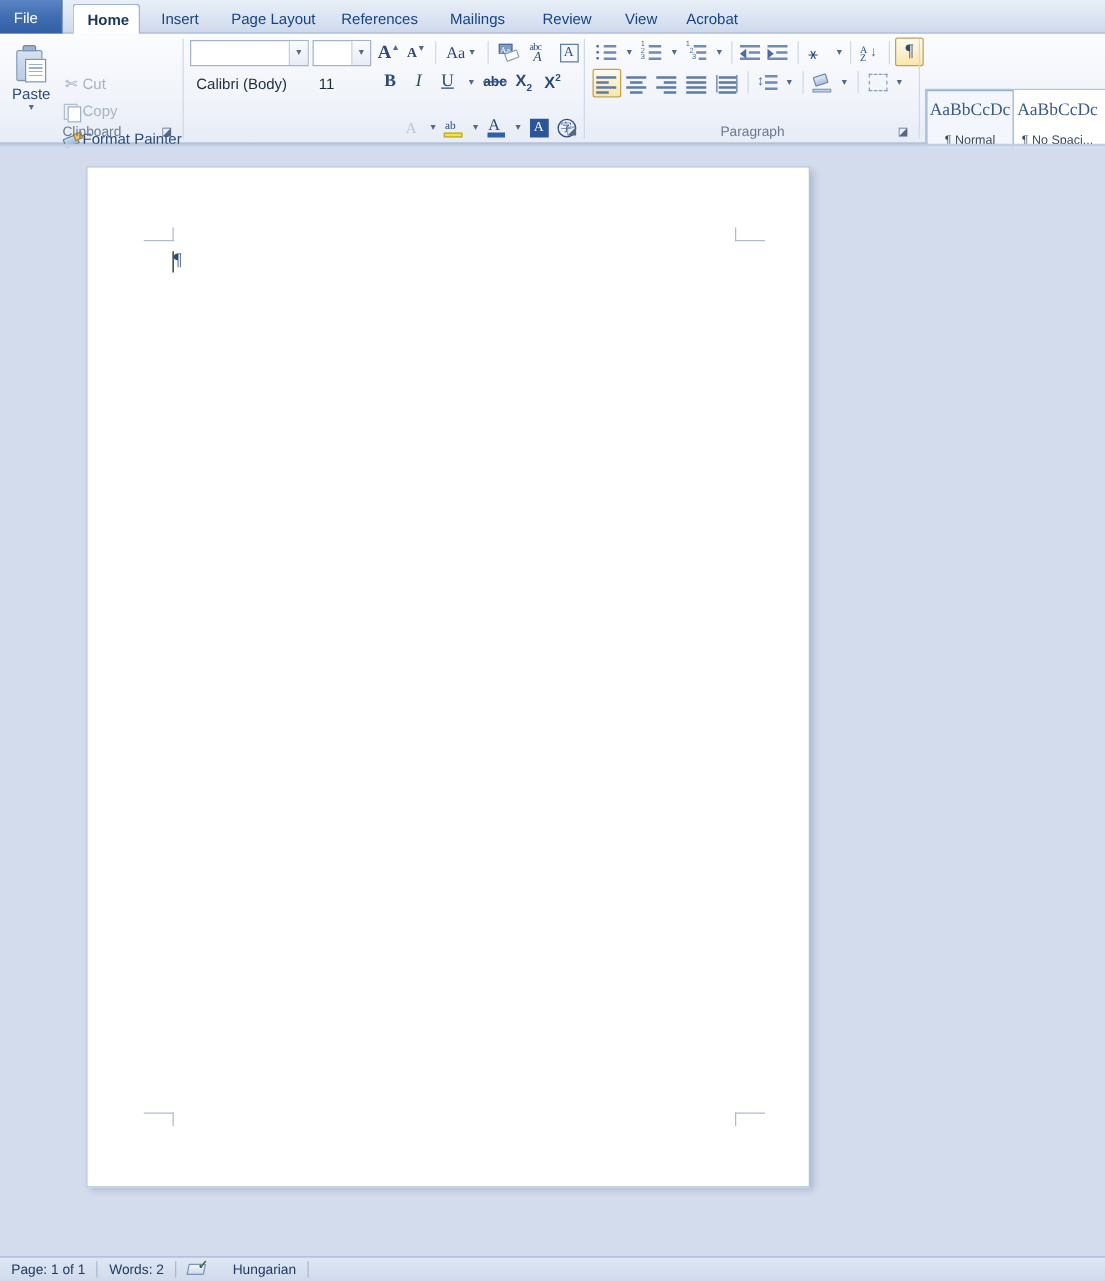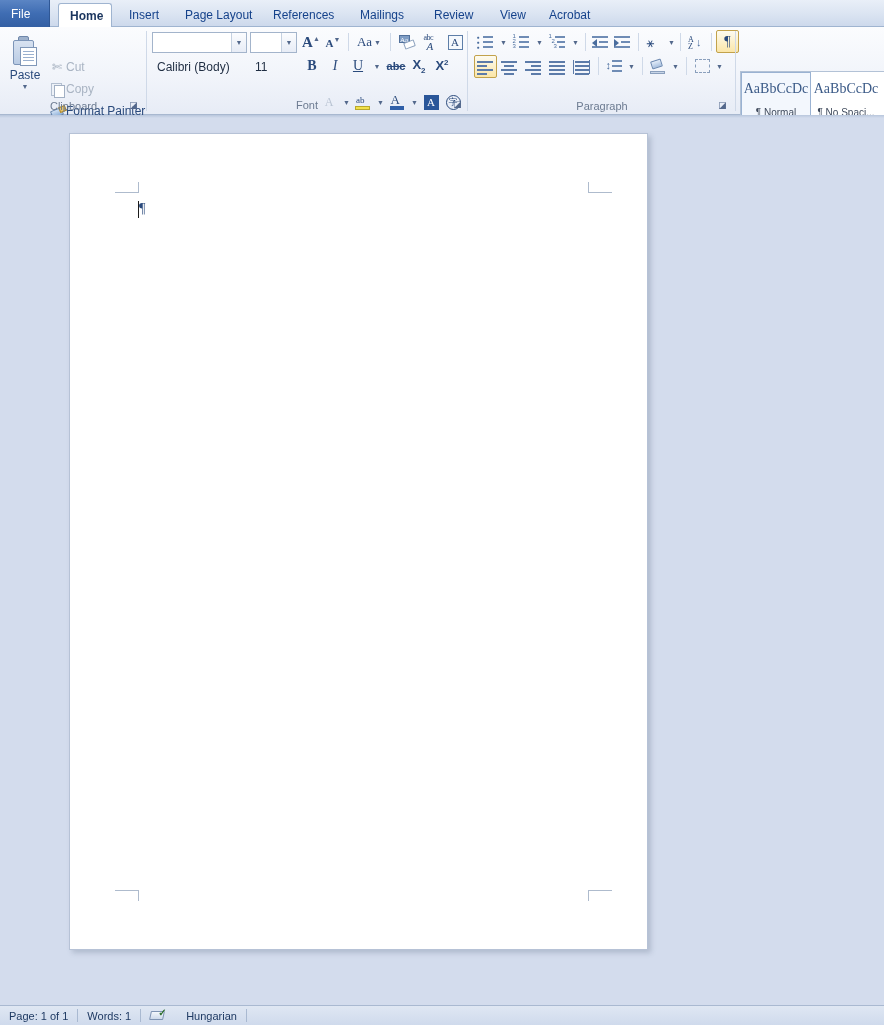--- a/index.html
+++ b/index.html
@@ -475,21 +475,20 @@
   <div class="btn" style="left:407px;top:64px;width:13px;height:22px;">
     <span class="arrow">▼</span>
   </div>
   <div class="btn" style="left:420px;top:64px;width:22px;height:22px;">
     <span class="ic-shade-A">A</span>
   </div>
   <div class="btn" style="left:442px;top:64px;width:22px;height:22px;">
     <span class="ic-circ">字</span>
   </div>
 
-  <div class="group-label" style="left:147px;width:320px;bottom:3px;">Font</div>
   <div class="dlg-launcher" style="left:452px;bottom:4px;">◪</div>
   <div class="group-sep" style="left:467px;"></div>
 
   <div class="group" style="left:468px;width:268px;">
 
     <div class="btn" style="left:6px;top:4px;width:22px;height:22px;">
       <span class="ic-list">
         <span class="mk" style="top:1px;">●</span>
           <span class="ln" style="top:1px;width:10px;"></span>
         <span class="mk" style="top:6px;">●</span>
@@ -673,21 +672,21 @@
     <div id="pilcrow-mark">¶</div>
   </div>
 </div>
 
 <div id="status-bar">
   <div class="sb-item">
     <span>Page: 1 of 1</span>
   </div>
   <div class="sb-div"></div>
   <div class="sb-item">
-    <span>Words: 1</span>
+    <span>Words: 2</span>
   </div>
   <div class="sb-div"></div>
   <div class="sb-item">
     <span class="ic-proof">
       <span class="bk1"></span>
         <span class="chk">✓</span>
     </span>
   </div>
   <div class="sb-item">
     <span>Hungarian</span>

